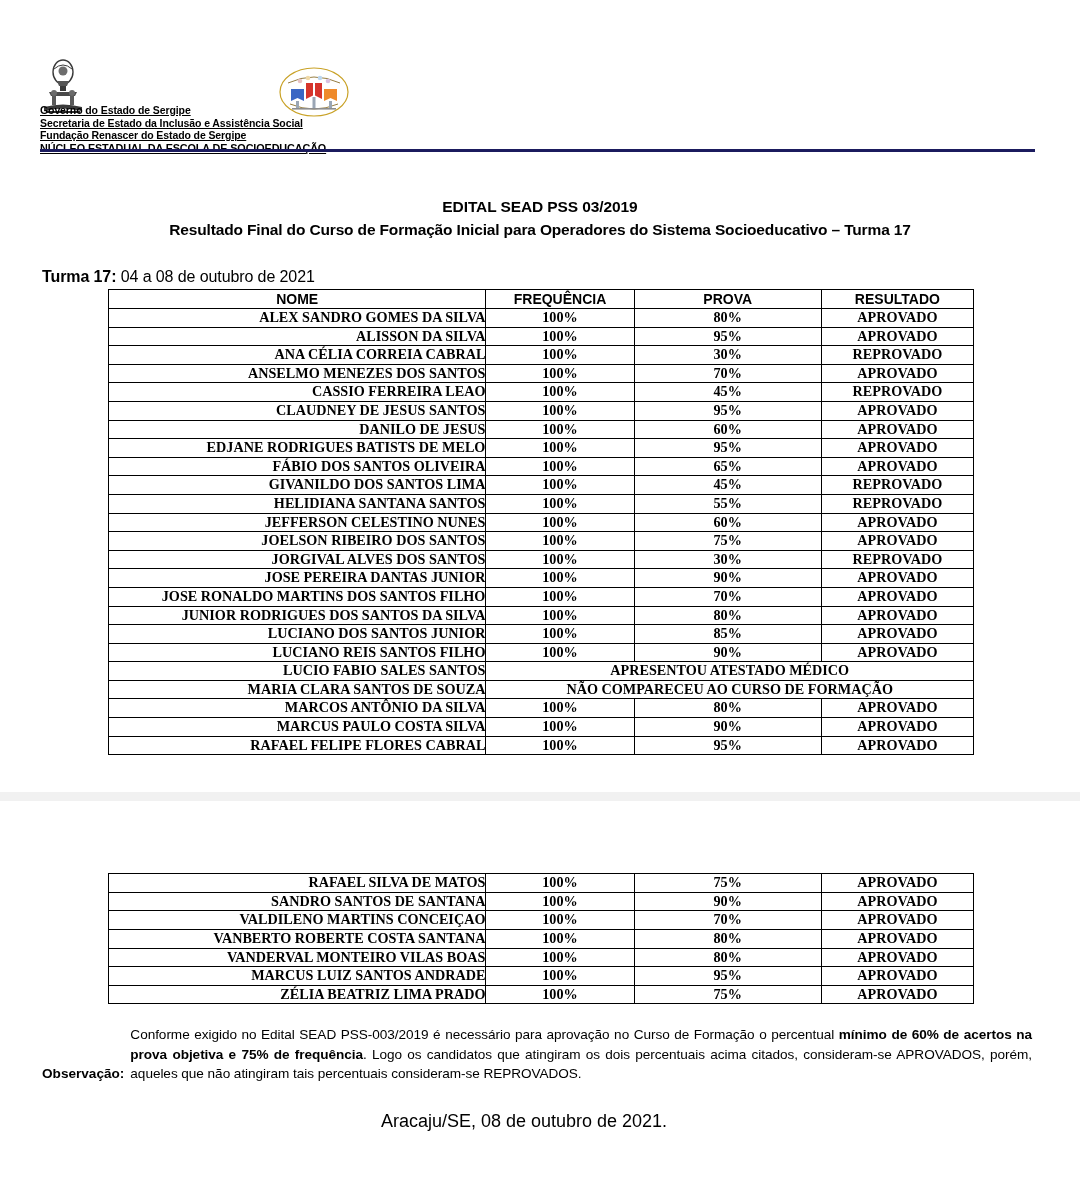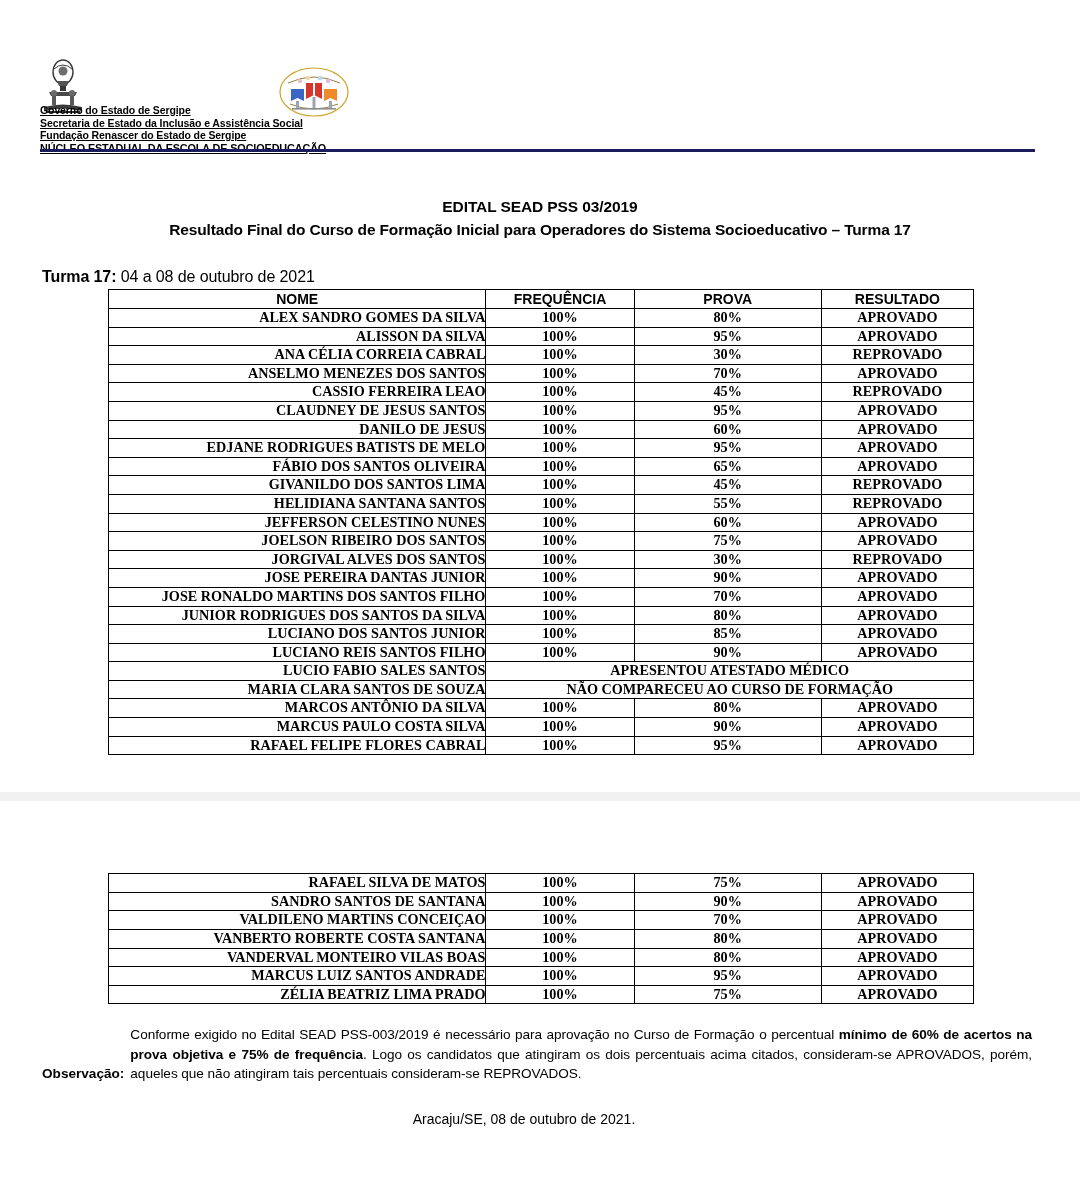--- a/index.html
+++ b/index.html
@@ -169,21 +169,21 @@
     font-size: 13.6px;
     line-height: 19.5px;
     text-align: justify;
     letter-spacing: -0.05px;
   }
   .obs-body b { font-weight: bold; }
 
   .closing {
     margin-top: 27px;
     text-align: center;
-    font-size: 14px;
+    font-size: 18px;
     padding-right: 32px;
   }
 </style>
 </head>
 <body>
 
 <div class="doc-header">
 
   <svg class="brasao" viewBox="0 0 46 58" aria-hidden="true">
     <ellipse cx="23" cy="14" rx="10" ry="12" fill="none" stroke="#3a3a3a" stroke-width="1.4"></ellipse>

